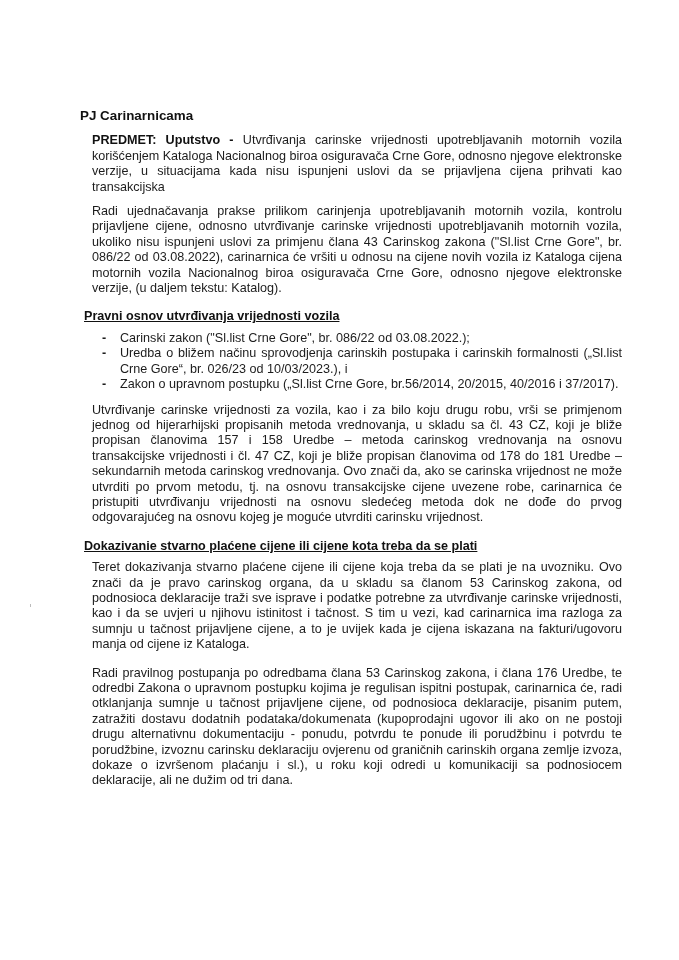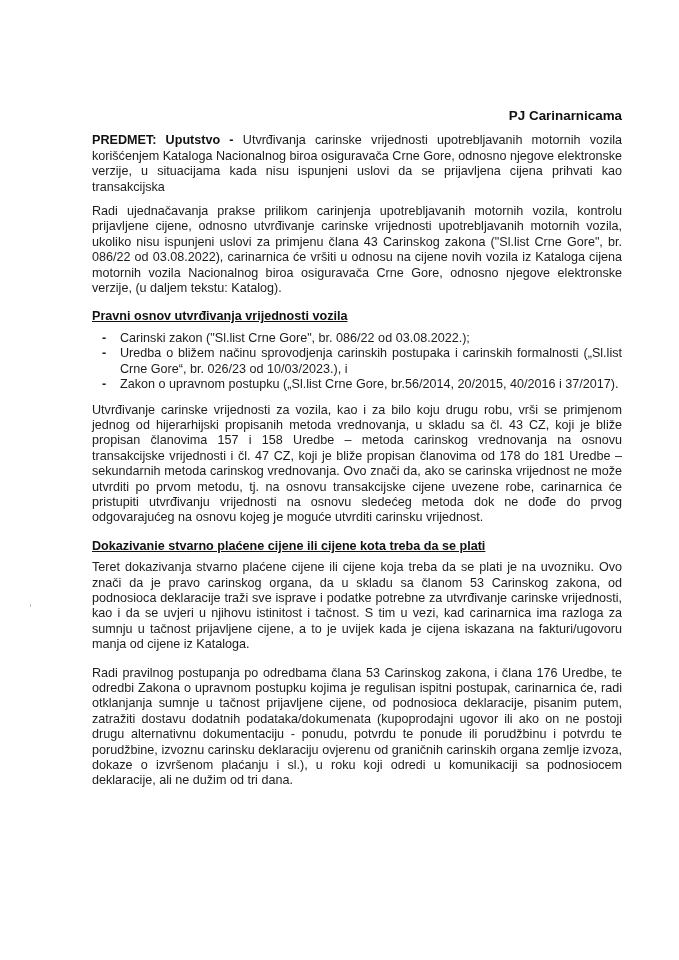--- a/index.html
+++ b/index.html
@@ -21,31 +21,30 @@
       top: 108px;
       width: 542px;
       font-size: 12.6px;
       line-height: 15.4px;
     }
     .heading {
       font-weight: bold;
       font-size: 13.4px;
       margin: 0 0 10px 0;
       color: #111;
-      text-align: right;
     }
     p {
       margin: 0 0 9px 12px;
       text-align: justify;
     }
     .bold { font-weight: bold; color: #111; }
     .section-title {
       font-weight: bold;
       text-decoration: underline;
-      margin: 0 0 6px 12px;
+      margin: 0 0 6px 4px;
       color: #111;
     }
     ul.dash {
       list-style: none;
       margin: 0 0 10px 0;
       padding: 0 0 0 40px;
     }
     ul.dash li {
       position: relative;
       text-align: justify;

